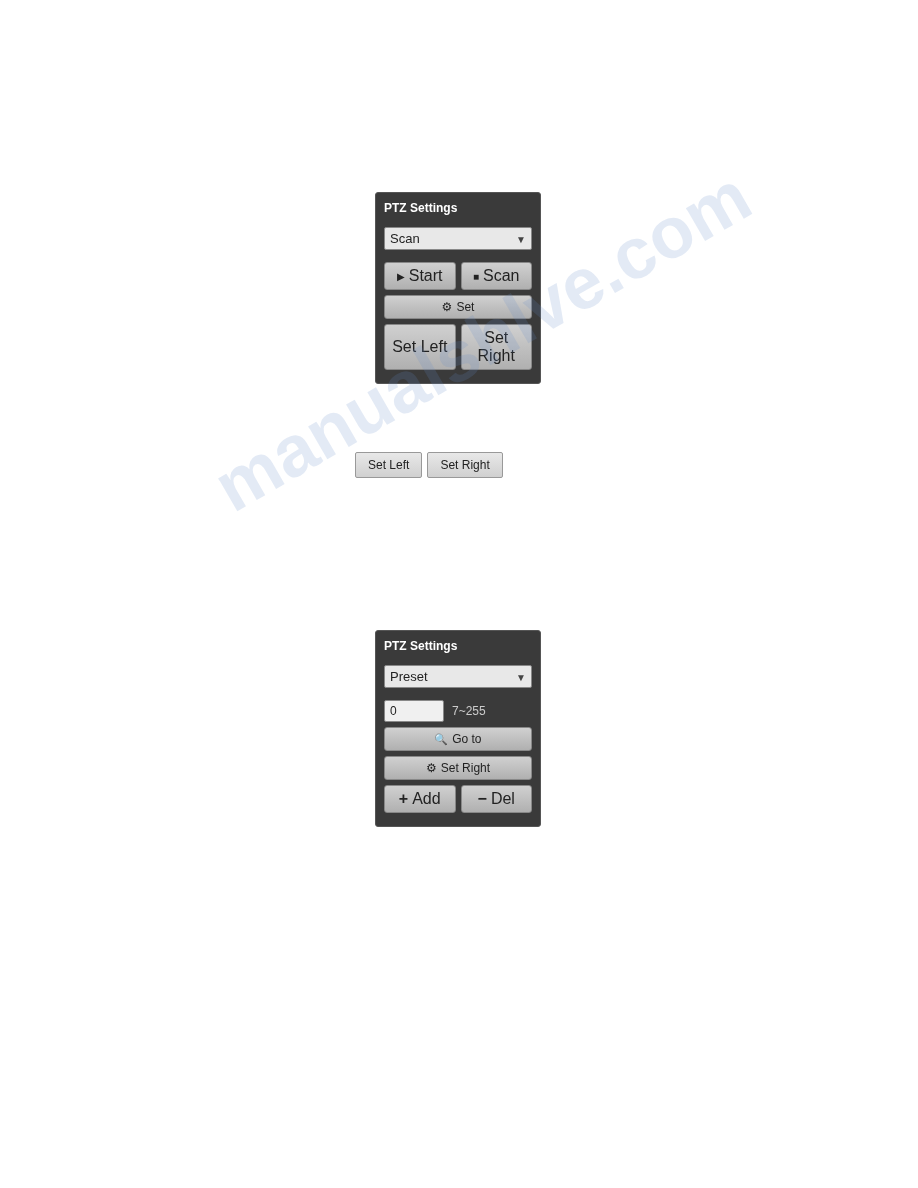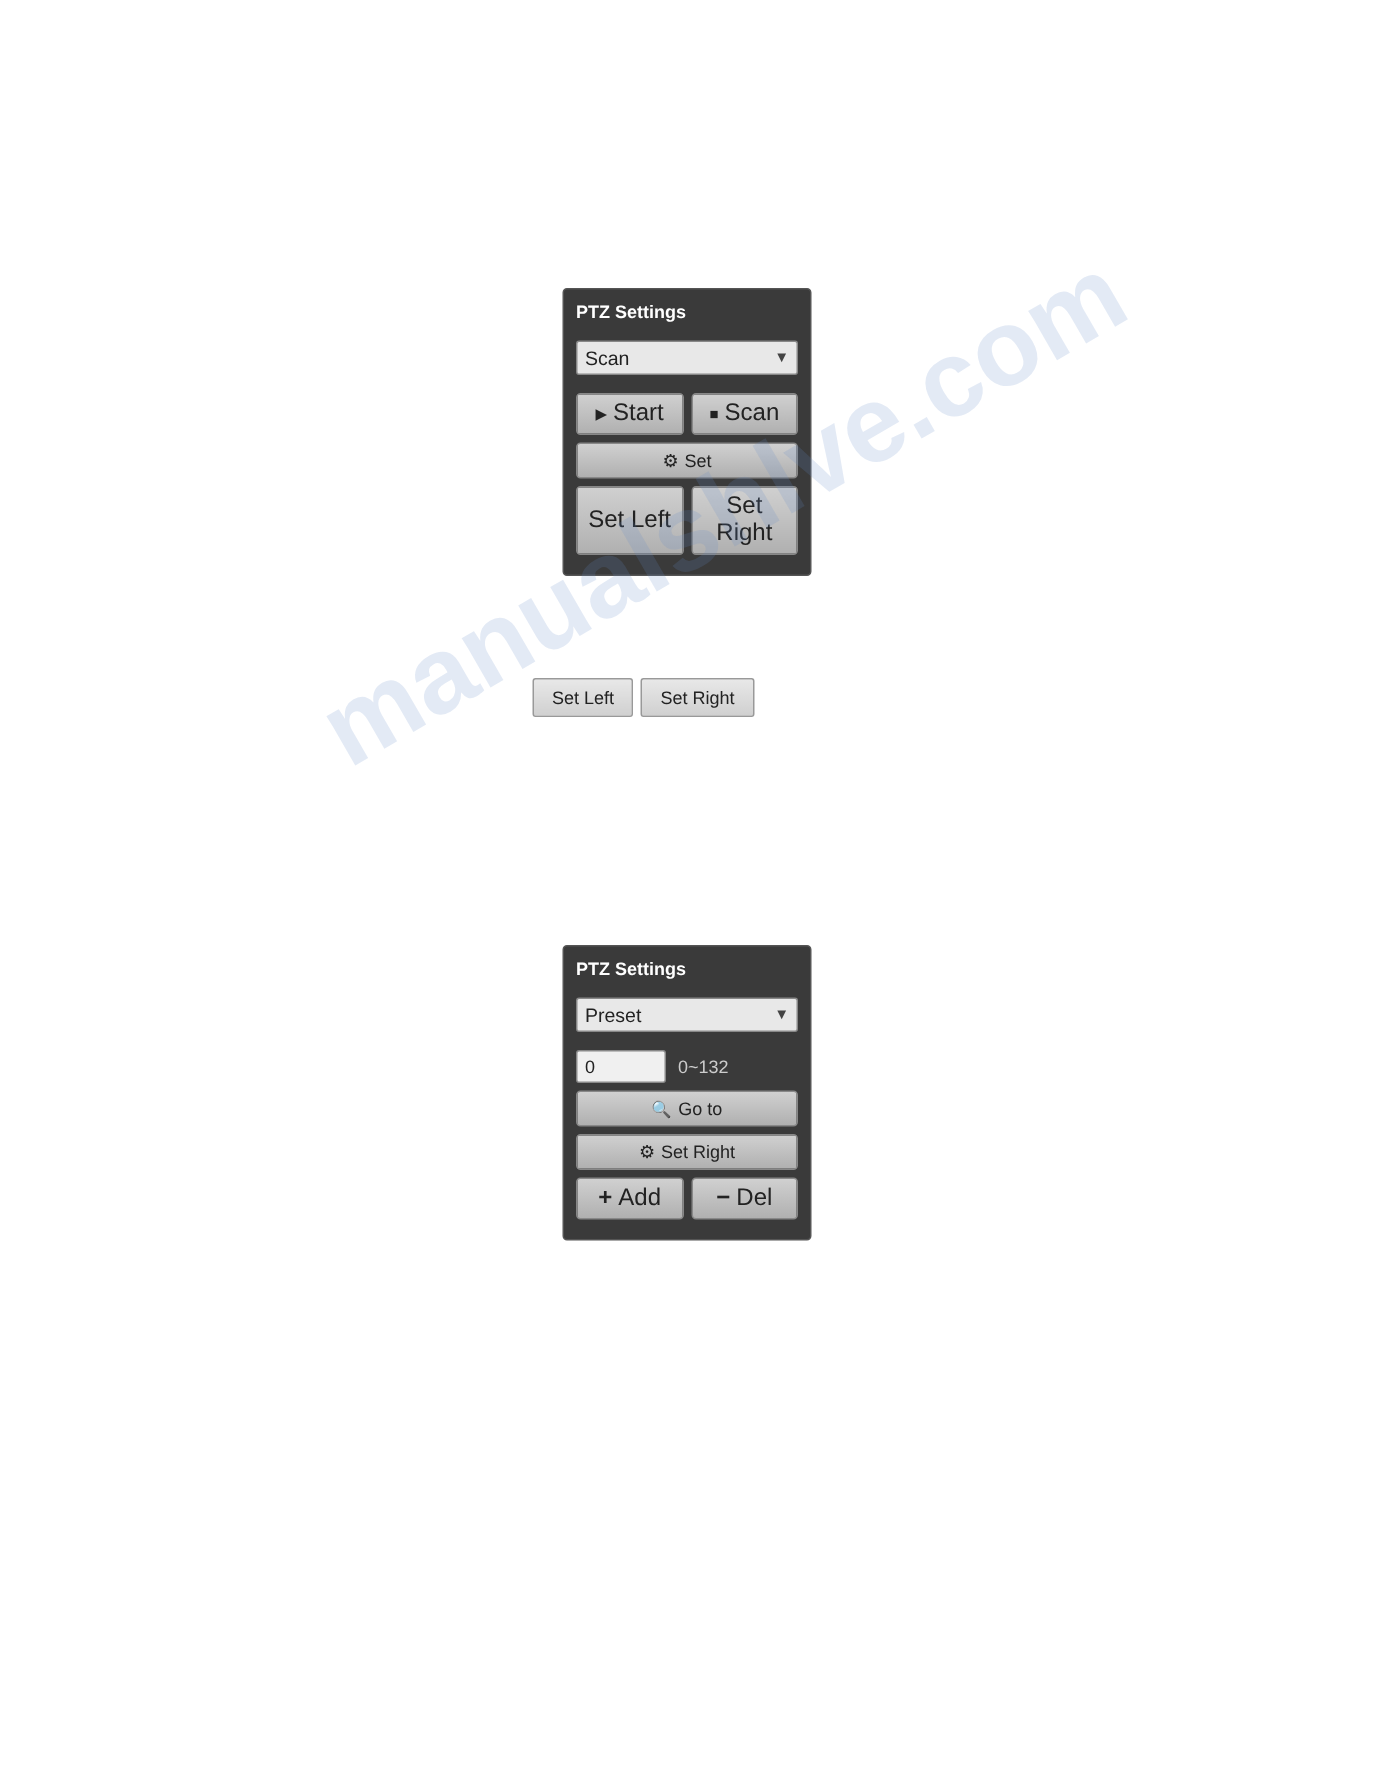--- a/index.html
+++ b/index.html
@@ -262,21 +262,21 @@
     <select>
       <option>Scan</option>
       <option selected="">Preset</option>
       <option>Tour</option>
       <option>Pattern</option>
     </select>
   </div>
 
   <div class="preset-input-row">
     <input class="preset-input" type="text" value="0" style="">
-    <span class="preset-range">0~132</span>
+    <span class="preset-range">7~255</span>
   </div>
 
   <button class="btn-single">
     <span class="search-icon"></span>
     <span>Go to</span>
   </button>
 
   <button class="btn-single">
     <span class="gear-icon"></span>
     <span>Set Right</span>

